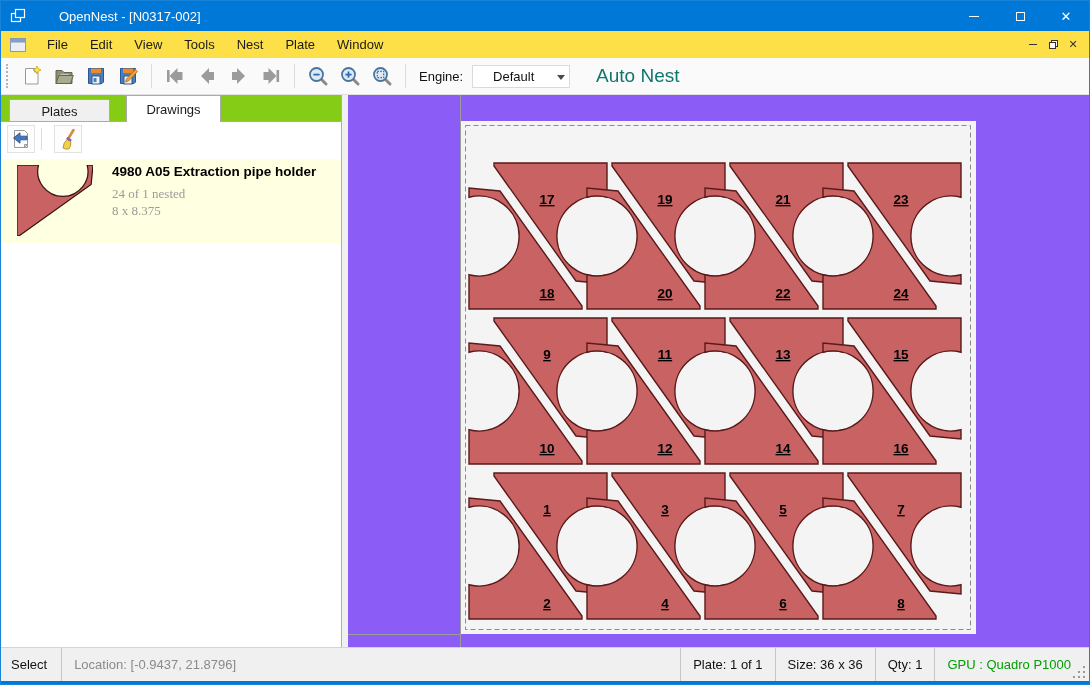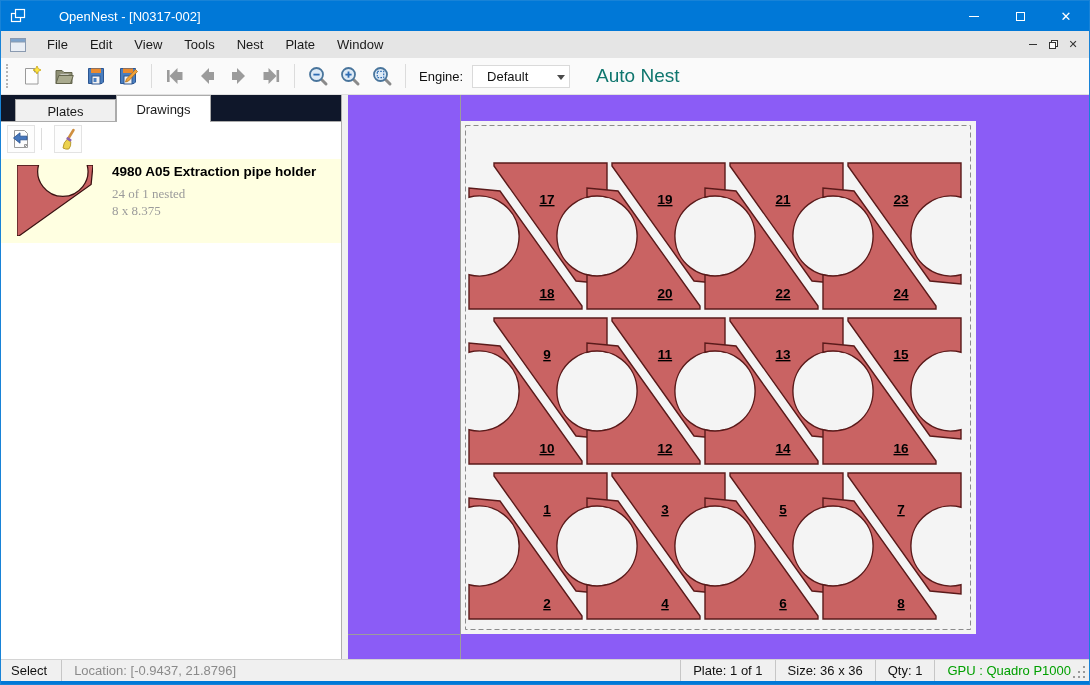--- a/index.html
+++ b/index.html
@@ -13,74 +13,74 @@
               display:flex; align-items:center; color:#fff;gap:24px; }
   .app-icon { width:16px; height:16px; margin:0 9px 0 9px; flex:0 0 auto; }
   .title-text { font-size:13px; color:#fff; }
   .tb-buttons { margin-left:auto; display:flex; height:30px; }
   .tb-btn { width:46px; height:30px; display:flex; align-items:center; justify-content:center; }
   .glyph-min { width:10px; height:1px; background:#fff; }
   .glyph-max { width:9px; height:9px; border:1px solid #fff; }
   .glyph-close { color:#fff; font-size:13px; line-height:13px; }
 
   
-  .menubar { position:absolute; left:0; top:30px; right:0; height:27px; background:#e5e5e5;
+  .menubar { position:absolute; left:0; top:30px; right:0; height:27px; background:#fde047;
              display:flex; align-items:center; }
   .mdi-icon { width:16px; height:14px; margin:0 10px 0 9px; }
   .menu-item { padding:5px 11px; color:#1a1a1a; }
   .child-controls { margin-left:auto; display:flex; align-items:center; margin-right:6px; }
   .cc-btn { width:20px; height:18px; display:flex; align-items:center; justify-content:center; }
   .cc-min { width:8px; height:1px; background:#333; }
   .cc-restore { position:relative; width:9px; height:9px; }
   .cc-restore .b { position:absolute; width:7px; height:7px; border:1px solid #333; background:#fafafa; }
   .cc-restore .b1 { right:0; top:0; }
   .cc-restore .b2 { left:0; bottom:0; }
   .cc-close { color:#333; font-size:11px; line-height:11px; }
 
   
   .toolbar { position:absolute; left:0; top:57px; right:0; height:37px; background:#fafafa;
              border-bottom:1px solid #e0e0e0; display:flex; align-items:center; }
   .grip { width:3px; height:24px; border-left:2px dotted #b5b5b5; margin:0 7px 0 5px; }
   .tool-btn { width:30px; height:30px; display:flex; align-items:center; justify-content:center; margin:0 1px; }
   .tsep { width:1px; height:24px; background:#dcdcdc; margin:0 7px; }
   .engine-label { font-weight:normal; margin-left:6px; color:#111; }
   .engine-combo { margin-left:9px; width:98px; height:23px; background:#fff; border:1px solid #dadada;
-                  display:flex; align-items:center; padding:0 14px; color:#111; position:relative; }
+                  display:flex; align-items:center; padding:0 20px; color:#111; position:relative; }
   .combo-arrow { position:absolute; right:4px; top:9px; width:0; height:0;
                  border-left:4px solid transparent; border-right:4px solid transparent; border-top:5px solid #4a4a4a; }
   .autonest-btn { margin-left:18px; padding:5px 8px; color:#0f766e; background:transparent; border:none; font-size:19px;
                   font-family:inherit; }
 
   
   .main { position:absolute; left:0; top:94px; right:0; bottom:25px; display:flex; }
   .left-panel { width:341px; background:#fff; border-right:1px solid #aeaeae; position:relative; }
   .splitter { width:6px; background:#f0f0f0; }
   .canvas { flex:1; background:#8b5cf6; position:relative; overflow:hidden; }
 
   
-  .tab-row { height:27px; background:#0f172a; display:flex; align-items:flex-end; padding-left:14px; position:relative; }
+  .tab-row { height:27px; background:#84cc16; display:flex; align-items:flex-end; padding-left:8px; position:relative;gap:16px; }
   .tab { display:flex; align-items:center; justify-content:center; color:#1a1a1a; }
   .tab.inactive { height:23px; width:101px; background:#f0f0f0; border:1px solid #ababab; border-bottom:none; }
   .tab.active { height:27px; width:95px; background:#fff; border:1px solid #ababab; border-bottom:none;
                 position:relative; z-index:3; }
   .panel-toolbar { height:34px; background:#fff; border-top:1px solid #ababab; margin-top:-1px;
                    display:flex; align-items:center; position:relative; z-index:1; }
   .ptool-btn { width:28px; height:28px; display:flex; align-items:center; justify-content:center; margin-left:6px;
                border:1px solid #e3e3e3; background:#fdfdfd; }
   .psep { width:1px; height:22px; background:#dcdcdc; margin:0 6px; }
 
   .drawing-list { position:absolute; left:0; top:61px; bottom:0; right:0; background:#fff; }
   .drawing-item { position:relative; margin-top:3px; height:84px; background:#ffffe1; }
   .thumb { position:absolute; left:16px; top:6px; }
   .item-texts { position:absolute; left:111px; top:5px; }
   .item-title { font-weight:bold; color:#000; font-size:13.5px; margin-bottom:6px; }
   .item-line { color:#9b9b9b; font-size:13px; line-height:17px;font-family:Liberation Serif, serif; }
 
   
-  .statusbar { position:absolute; left:0; right:0; bottom:3px; height:22px; background:#f0f0f0;
+  .statusbar { position:absolute; left:0; right:0; bottom:3px; height:34px; background:#f0f0f0;
                border-top:1px solid #d4d4d4; display:flex; align-items:center; color:#111; }
   .sb-cell { padding:0 12px; display:flex; align-items:center; height:100%; }
   .sb-sep { border-left:1px solid #c6c6c6; }
   .sb-mode { padding-left:10px; padding-right:14px; }
   .sb-location { color:#8a8a8a; }
   .sb-right { margin-left:auto; display:flex; height:100%; align-items:center; }
   .sb-gpu { color:#00a000; padding-right:18px; }
   .resize-grip { position:absolute; right:3px; bottom:2px; }
   .bottom-accent { position:absolute; left:0; right:0; bottom:0; height:3px; background:#0078d7; }
 </style>

